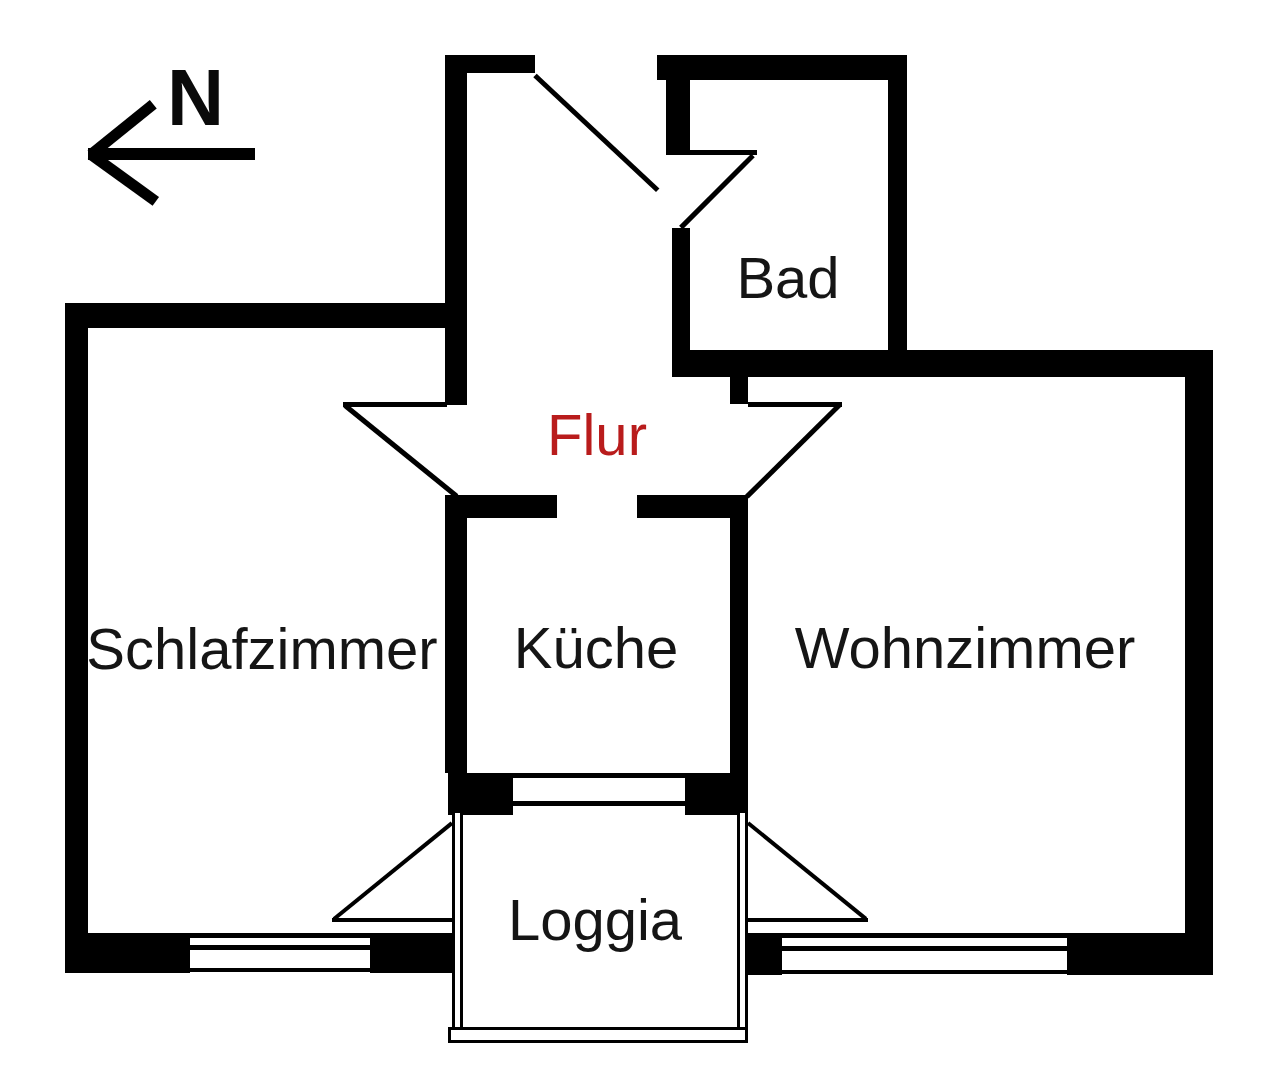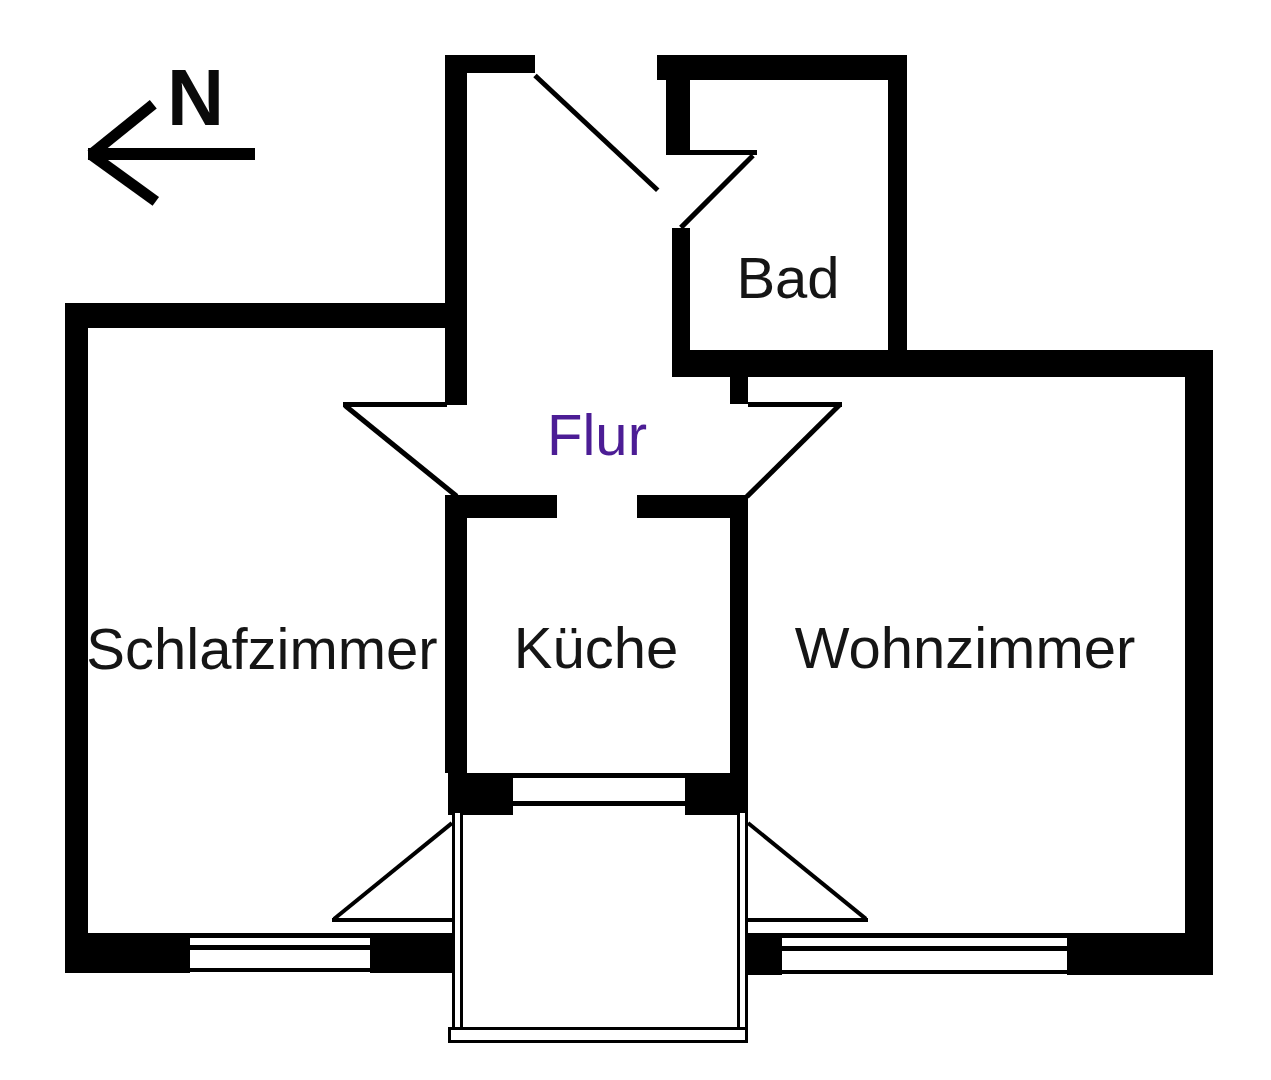--- a/index.html
+++ b/index.html
@@ -66,18 +66,19 @@
     <div class="diag" style="left: 840px; top: 401.5px; width: 130.817px; height: 5px; transform-origin: 0px 2.5px; transform: rotate(135.31deg); background: rgb(0, 0, 0);"></div>
     <div class="diag" style="left: 334px; top: 917px; width: 152.118px; height: 4px; transform-origin: 0px 2px; transform: rotate(-39.1304deg); background: rgb(0, 0, 0);"></div>
     <div class="diag" style="left: 748px; top: 821px; width: 152.118px; height: 4px; transform-origin: 0px 2px; transform: rotate(39.1304deg); background: rgb(0, 0, 0);"></div>
     <div class="post" style="left: 452px; top: 813px; width: 11px; height: 217px;"></div>
     <div class="post" style="left: 737px; top: 813px; width: 11px; height: 217px;"></div>
     <div class="sill" style="left: 448px; top: 1027px; width: 300px; height: 16px;"></div>
     <div class="wall" style="left: 88px; top: 148px; width: 167px; height: 12px; background: rgb(0, 0, 0);"></div>
     <div class="diag" style="left: 91px; top: 148.5px; width: 79.6492px; height: 11px; transform-origin: 0px 5.5px; transform: rotate(-38.8845deg); background: rgb(0, 0, 0);"></div>
     <div class="diag" style="left: 91px; top: 148.5px; width: 80.2122px; height: 11px; transform-origin: 0px 5.5px; transform: rotate(35.8698deg); background: rgb(0, 0, 0);"></div>
     <div class="north-n" style="left: 167px; top: 58px; font-size: 79px;">N</div>
-    <div class="room-label" style="left: 597px; top: 434px; color: #4c1d95;">Flur</div>
+    <div class="room-label" style="left: 597px; top: 434px; color: #b91c1c;">Flur</div>
     <div class="room-label" style="left: 788px; top: 277px; color: rgb(21, 21, 21);">Bad</div>
     <div class="room-label" style="left: 596px; top: 647px; color: rgb(21, 21, 21);">Küche</div>
     <div class="room-label" style="left: 262px; top: 648px; color: rgb(21, 21, 21);">Schlafzimmer</div>
     <div class="room-label" style="left: 965px; top: 647px; color: rgb(21, 21, 21);">Wohnzimmer</div>
+    <div class="room-label" style="left: 595px; top: 919px; color: rgb(21, 21, 21);">Loggia</div>
   </div>
 
 </body></html>

